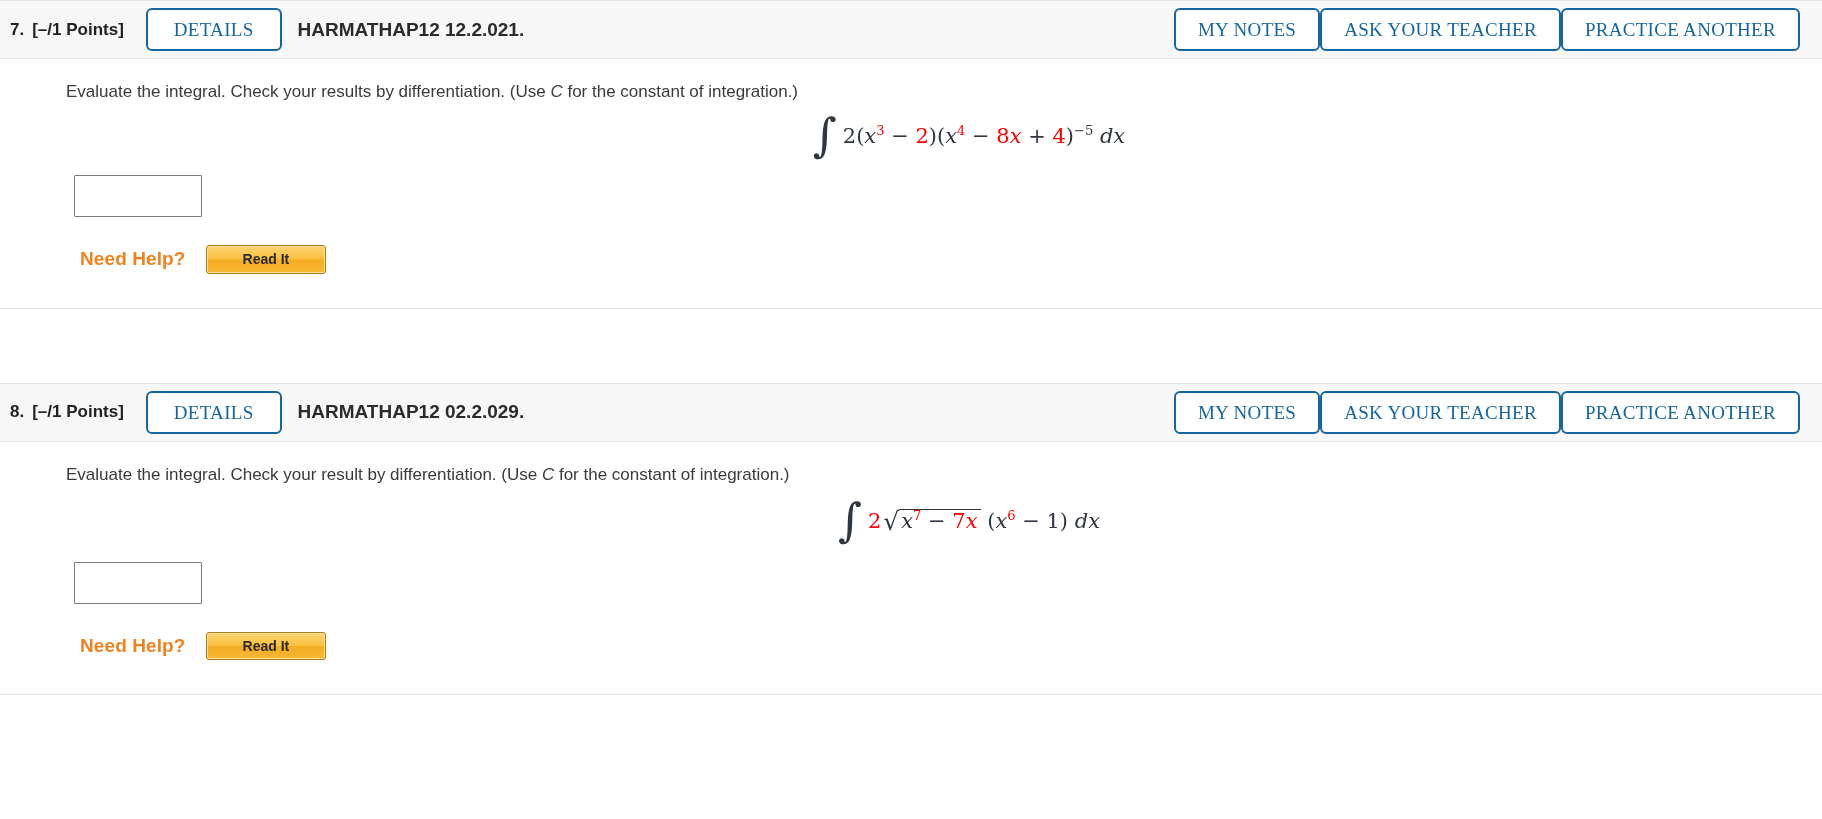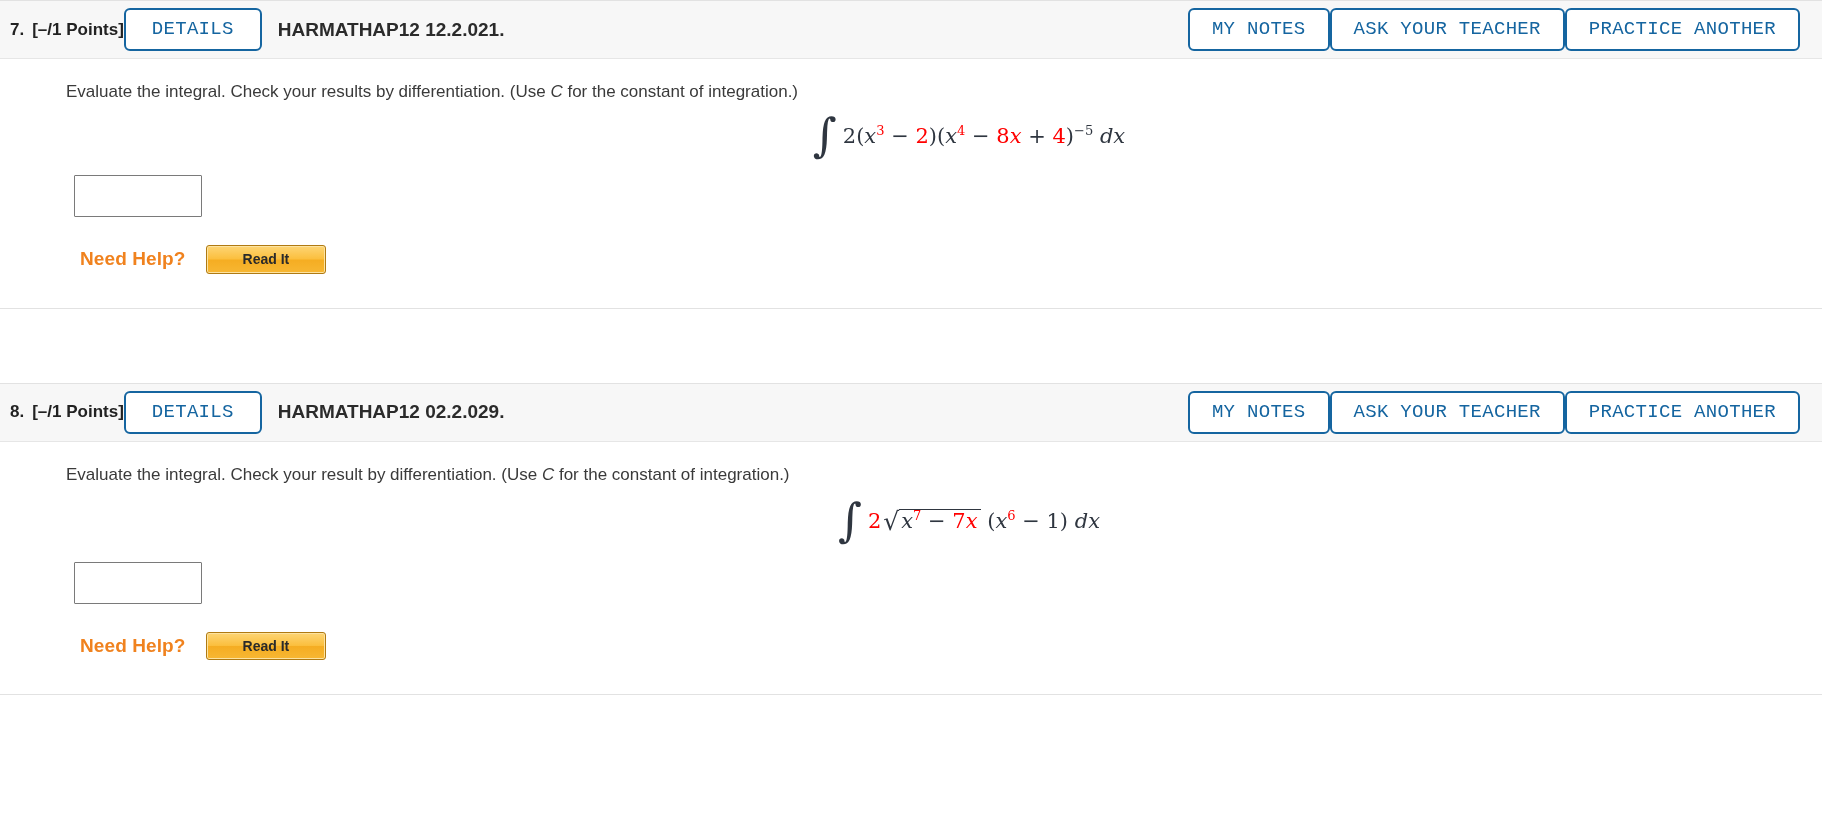--- a/index.html
+++ b/index.html
@@ -41,33 +41,34 @@
     font-weight: bold;
     color: #222222;
     white-space: nowrap;
     margin-right: 8px;
   }
   .q-points {
     font-size: 17px;
     font-weight: bold;
     color: #222222;
     white-space: nowrap;
+    margin-right: 22px;
   }
   .btn-outline {
     border: 2px solid #1565a0;
     border-radius: 6px;
     background: #ffffff;
     color: #1565a0;
     font-size: 19px;
     letter-spacing: .3px;
     padding: 10px 22px;
     line-height: 1;
     white-space: nowrap;
     cursor: pointer;
-    font-family: Liberation Mono, monospace;
+    font-family: Liberation Serif, serif;
   }
   .btn-details {
     font-size: 19px;
     padding: 10px 26px;
   }
   .q-code {
     font-size: 19px;
     font-weight: bold;
     color: #2b2b2b;
     margin-left: 16px;

